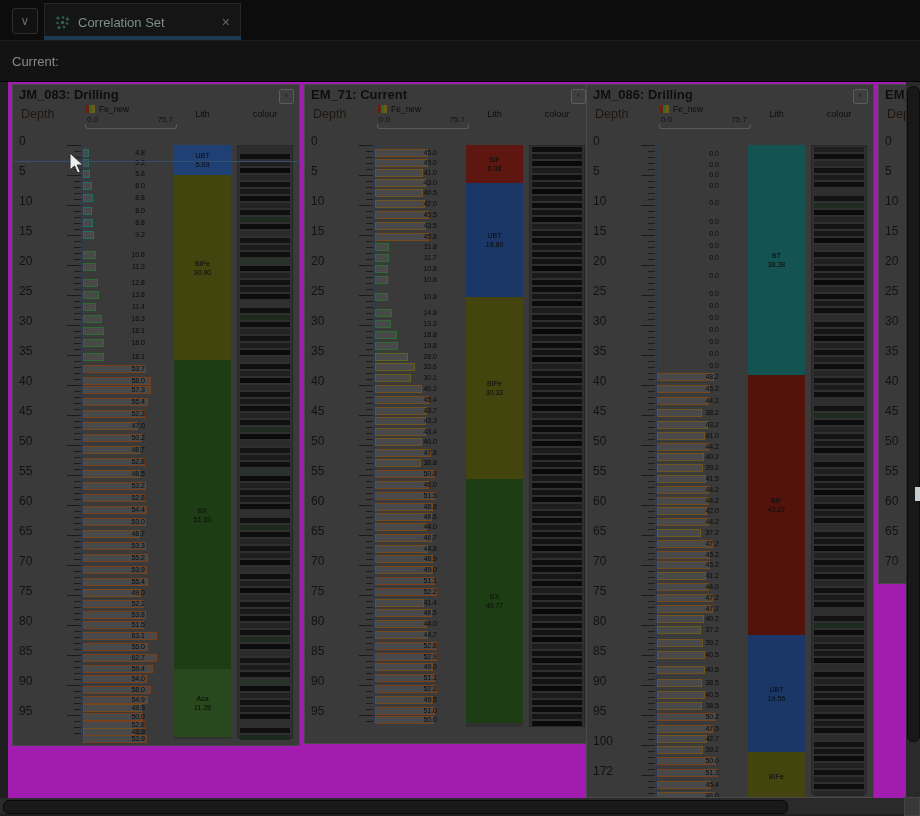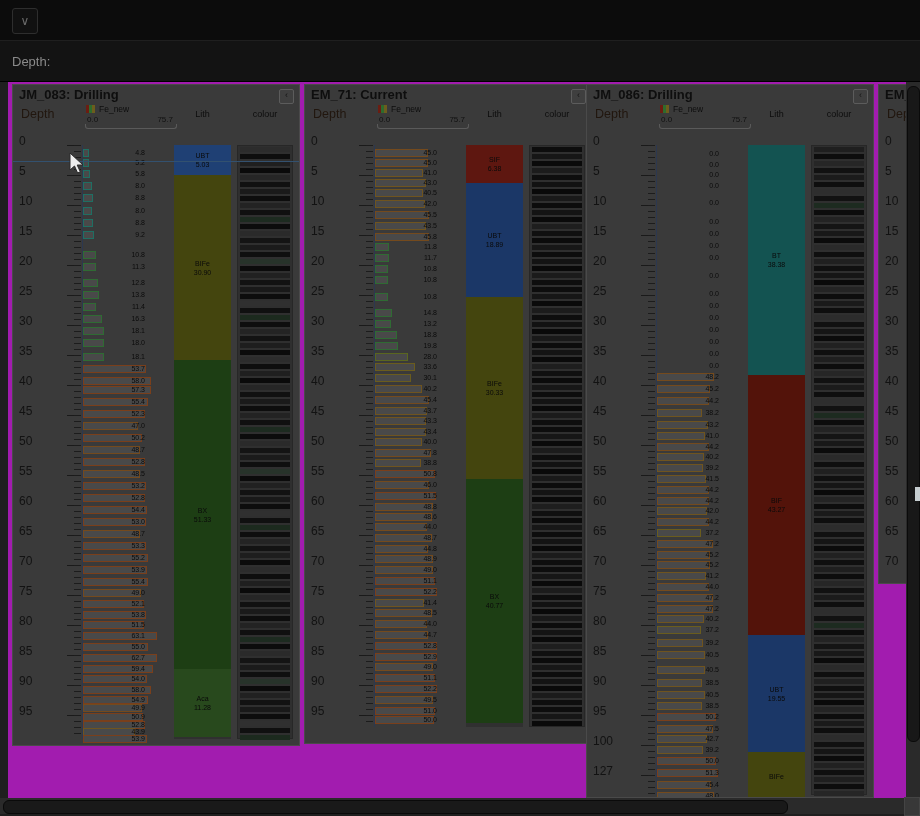--- a/index.html
+++ b/index.html
@@ -78,24 +78,41 @@
   #scorner{position:absolute;left:904px;top:797px;width:16px;height:19px;background:#383838;border:1px solid #444;box-sizing:border-box;}
   #cursor{position:absolute;left:69px;top:152px;z-index:50;}
 </style>
 </head>
 <body>
 
 <div id="tabstrip">
   <div id="winmenu">
     <span>∨</span>
   </div>
+  <div class="tab">
+    <svg width="15" height="15" viewBox="0 0 15 15">
+      <g fill="#2f5e52">
+        <circle cx="3" cy="3" r="1.6"></circle>
+          <circle cx="8" cy="2.5" r="1.3"></circle>
+          <circle cx="12.5" cy="4" r="1.6"></circle>
+        <circle cx="2.5" cy="8" r="1.3"></circle>
+          <circle cx="7.5" cy="7.5" r="1.8"></circle>
+          <circle cx="12" cy="8.5" r="1.3"></circle>
+        <circle cx="4" cy="12.5" r="1.6"></circle>
+          <circle cx="9" cy="12" r="1.3"></circle>
+      </g>
+    </svg>
+    <span class="tab-label">Correlation Set</span>
+    <span class="tab-close">×</span>
+    <div class="underline"></div>
+  </div>
 </div>
 
 <div id="toolbar">
-  <span id="layout-label">Depth:</span>
+  <span id="layout-label">Current:</span>
   <div id="layout-select">
     <span class="val">&lt;None&gt;</span>
     <span class="chev">⌄</span>
   </div>
   <div id="save-layout">
     <span>Save Current Layout</span>
   </div>
   <div id="iconrow">
     <div class="tbtn">
       <svg width="22" height="22" viewBox="0 0 22 22">
@@ -753,21 +770,21 @@
       <div class="depth-num" style="top: 529px;">80</div>
       <div class="tick-major" style="top: 539.5px;"></div>
       <div class="depth-num" style="top: 559px;">85</div>
       <div class="tick-major" style="top: 569.5px;"></div>
       <div class="depth-num" style="top: 589px;">90</div>
       <div class="tick-major" style="top: 599.5px;"></div>
       <div class="depth-num" style="top: 619px;">95</div>
       <div class="tick-major" style="top: 629.5px;"></div>
       <div class="depth-num" style="top: 649px;">100</div>
       <div class="tick-major" style="top: 659.5px;"></div>
-      <div class="depth-num" style="top: 679px;">127</div>
+      <div class="depth-num" style="top: 679px;">172</div>
       <div class="tick-major" style="top: 689.5px;"></div>
       <div class="ruler-minor" style="top: 60px; height: 650px;"></div>
       <div class="lith-wrap" style="top: 60px; height: 650px;">
         <div class="lith-block" style="top: 0px; height: 230.4px; background: rgb(19, 83, 81);">
           <span>BT</span>
           <span>38.38</span>
         </div>
         <div class="lith-block" style="top: 230.4px; height: 259.8px; background: rgb(83, 19, 10);">
           <span>BIF</span>
           <span>43.27</span>

